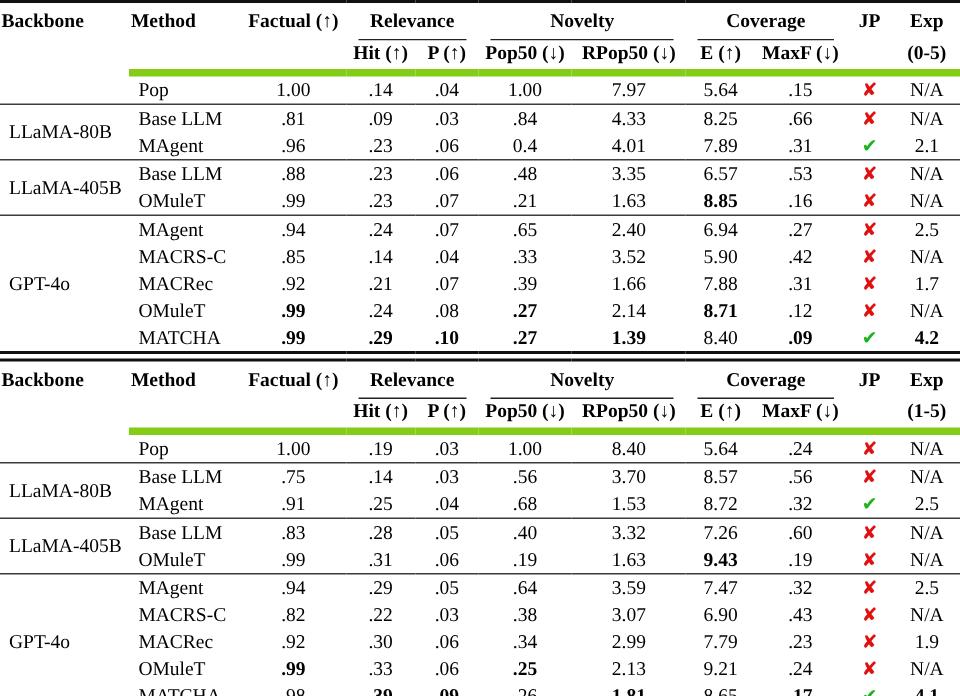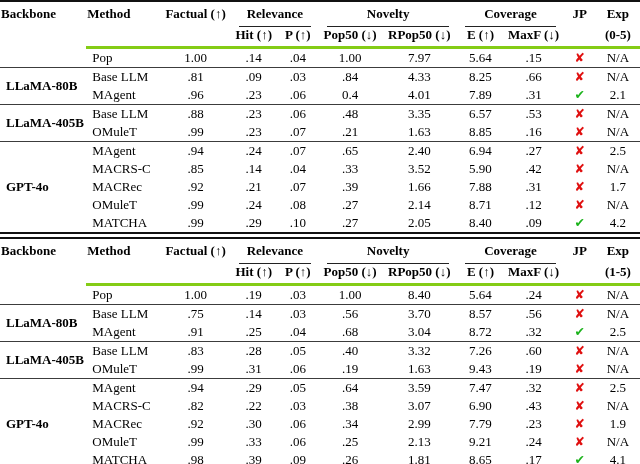--- a/index.html
+++ b/index.html
@@ -22,23 +22,23 @@
   th, td { font-size: 13px; overflow: hidden; white-space: nowrap; }
   th { font-weight: bold; vertical-align: top; }
   .hrow1 th { padding: 4px 1px 1px; }
   .hrow2 th { padding: 0 1px 3px; }
   td {
     text-align: center;
     height: 18px; line-height: 18px;
     padding: 0 1px;
   }
   .left { text-align: left; padding-left: 6px; }
-  .bb { font-weight: bold; vertical-align: middle; }
-  .bold { font-weight: normal; }
-  .ub { border-bottom: 3px solid #84cc16; }          
+  .bb { font-weight: normal; vertical-align: middle; }
+  .bold { font-weight: bold; }
+  .ub { border-bottom: 5px solid #84cc16; }          
   th.groupth { padding: 4px 0 0; }
   .gl {                                            
     border-bottom: 1px solid #222;
     margin: 0 8px; padding-bottom: 4px;
     font-weight: bold;
   }
   tr.group-start td { border-top: 1px solid #3c3c3c; }  
   .mark { font-weight: bold; font-size: 12.5px; font-family: "DejaVu Sans", sans-serif; }
 </style>
 </head>
@@ -199,21 +199,21 @@
             <td>.12</td>
             <td><span class="mark" style="color: rgb(224, 16, 16);">✘</span></td>
             <td>N/A</td>
           </tr>
           <tr>
             <td class="left">MATCHA</td>
             <td class="bold">.99</td>
             <td class="bold">.29</td>
             <td class="bold">.10</td>
             <td class="bold">.27</td>
-            <td class="bold">2.05</td>
+            <td class="bold">1.39</td>
             <td>8.40</td>
             <td class="bold">.09</td>
             <td><span class="mark" style="color: rgb(28, 179, 28);">✔</span></td>
             <td class="bold">4.2</td>
           </tr>
         </tbody>
       </table>
       <table class="restable">
         <colgroup>
           <col style="width: 86px;">
@@ -281,21 +281,21 @@
             <td>.56</td>
             <td><span class="mark" style="color: rgb(224, 16, 16);">✘</span></td>
             <td>N/A</td>
           </tr>
           <tr>
             <td class="left">MAgent</td>
             <td>.91</td>
             <td>.25</td>
             <td>.04</td>
             <td>.68</td>
-            <td>3.04</td>
+            <td>1.53</td>
             <td>8.72</td>
             <td>.32</td>
             <td><span class="mark" style="color: rgb(28, 179, 28);">✔</span></td>
             <td>2.5</td>
           </tr>
           <tr class="group-start">
             <td class="bb left" rowspan="2">LLaMA-405B</td>
             <td class="left">Base LLM</td>
             <td>.83</td>
             <td>.28</td>

